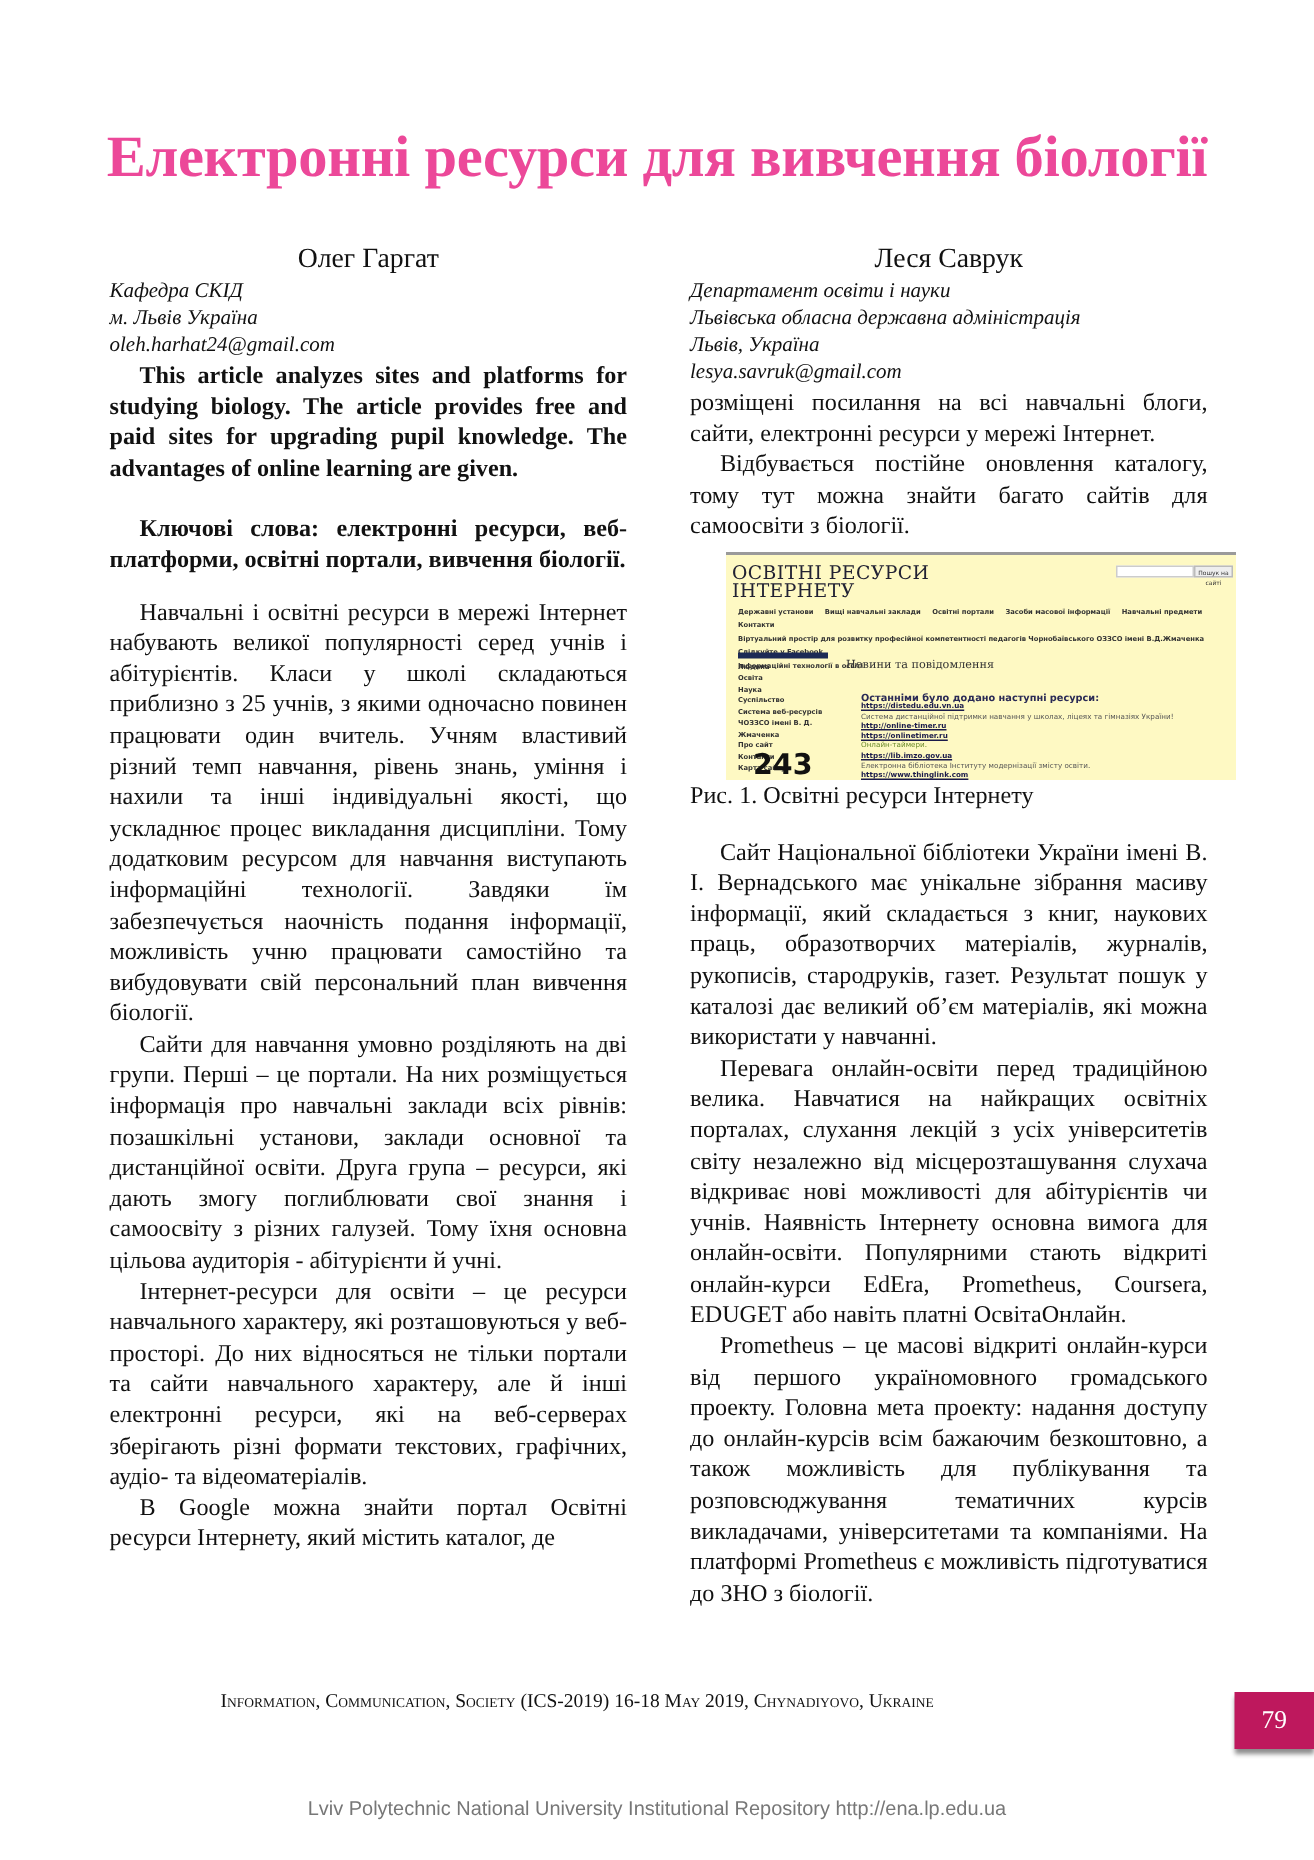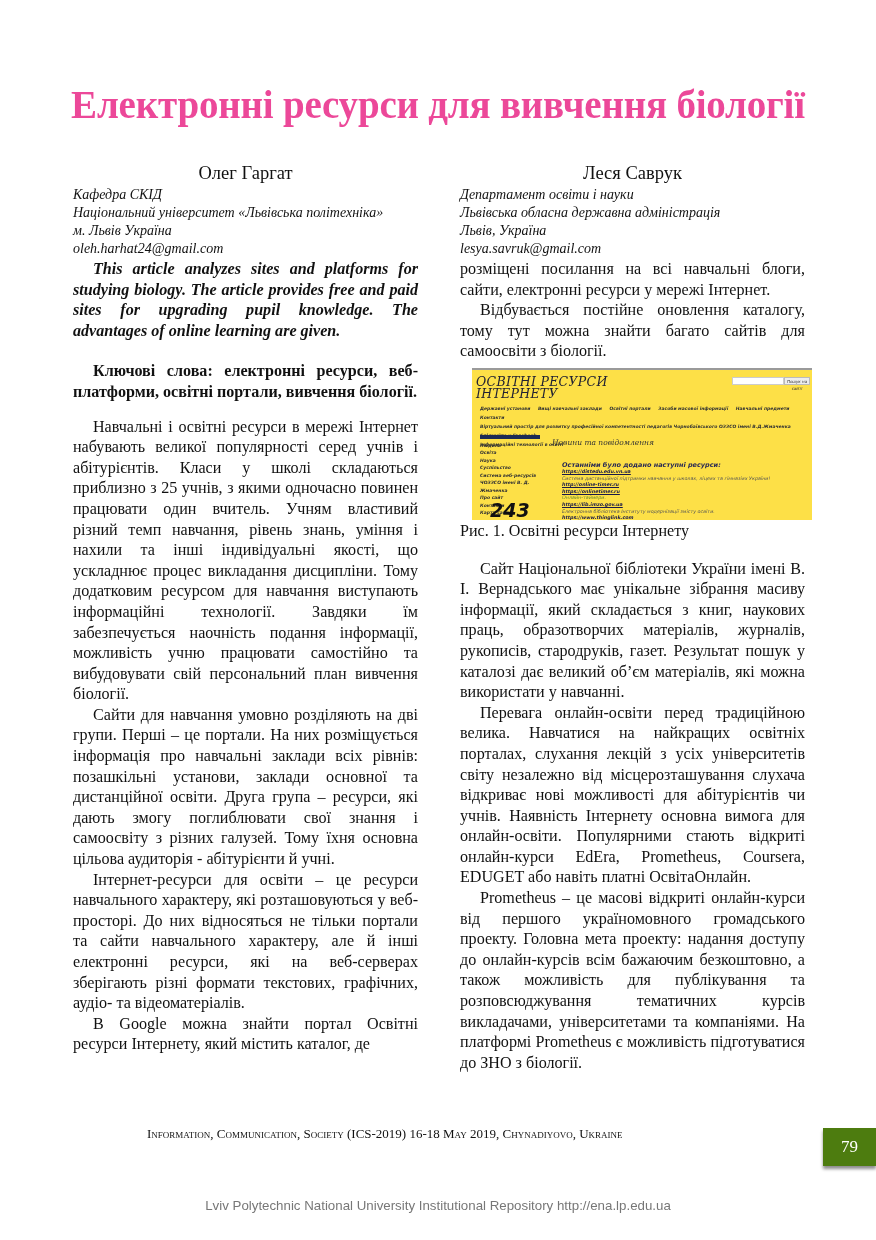--- a/index.html
+++ b/index.html
@@ -14,28 +14,27 @@
   .col { position: absolute; width: 345px; font-size: 16.1px; line-height: 20.6px; }
   .col-left { left: 73px; top: 162px; }
   .col-right { left: 460px; top: 162px; }
 
   .author-name { text-align: center; font-size: 18.5px; line-height: 22px; margin-bottom: 2px; }
   .aff { text-align: left; font-style: italic; font-size: 14px; line-height: 18px; white-space: nowrap; }
 
   p { text-align: justify; text-align-last: left; }
   p.indent { text-indent: 20px; }
 
-  .abstract { font-weight: bold; font-style: italic; margin-top: 0px; }
+  .abstract { font-weight: bold; margin-top: 0px; }
   .keywords { font-weight: bold; margin-top: 20px; margin-bottom: 14px; }
 
   .figure {
-    margin: 6px 0 0 12px; width: 340px; height: 152px; position: relative;
-    background: #fde047; border-top: 2px solid #9a9a9a; overflow: hidden;
+    margin: 6px 0 0 24px; width: 340px; height: 152px; position: relative;
+    background: #fef9c3; border-top: 2px solid #9a9a9a; overflow: hidden;
     font-family: "DejaVu Sans", sans-serif;
-    font-style: italic;
   }
   .fig-logo { position: absolute; left: 4px; top: 6px; font-family: "DejaVu Serif", serif; font-size: 12.5px; line-height: 12px; color: #223; letter-spacing: 0.3px; }
   .fig-search { position: absolute; right: 28px; top: 7px; width: 52px; height: 8px; border: 1px solid #ccc; background: #fff; }
   .fig-search-btn { position: absolute; right: 2px; top: 7px; width: 26px; height: 8px; border: 1px solid #bbb; background: #eee; font-size: 4px; line-height: 7px; text-align: center; color: #333; }
   .fig-menu { position: absolute; left: 8px; top: 34px; width: 330px; font-size: 4.5px; line-height: 9px; color: #333; font-weight: bold; }
   .fig-menu span { margin-right: 6px; }
   .fig-sidebar { position: absolute; left: 8px; top: 65px; width: 60px; font-size: 4.5px; line-height: 7.5px; color: #333; font-weight: bold; }
   .fig-sidebar-head { background: #1c2a55; height: 4px; margin-bottom: 3px; }
   .fig-counter { position: absolute; left: 18px; top: 130px; font-size: 19px; font-weight: bold; color: #111; }
   .fig-news-title { position: absolute; left: 80px; top: 63px; font-family: "DejaVu Serif", serif; font-size: 7.5px; color: #333; }
@@ -46,37 +45,36 @@
   .fig-desc.green { color: #6a8a2a; }
 
   .caption { text-align: left; margin-top: 1px; margin-bottom: 17px; }
 
   .footer-conf {
     position: absolute; left: 147px; top: 1126px; font-size: 13px; color: #111;
     font-variant: small-caps; letter-spacing: 0px; white-space: nowrap;
   }
   .page-num {
     position: absolute; left: 823px; top: 1128px; width: 53px; height: 38px;
-    background: #4d7c0f; color: #fff; font-size: 17px; line-height: 38px; text-align: center;
+    background: #be185d; color: #fff; font-size: 17px; line-height: 38px; text-align: center;
     box-shadow: 0 3px 3px rgba(0,0,0,0.45);
   }
   .footer-repo {
     position: absolute; left: 0; width: 876px; top: 1198px; text-align: center;
     font-family: "Liberation Sans", "DejaVu Sans", sans-serif; font-size: 13.3px; color: #777;
   }
 </style>
 </head>
 <body>
 
 <h1 class="title">Електронні ресурси для вивчення біології</h1>
 
 <div class="col col-left">
   <div class="author-name">Олег Гаргат</div>
   <div class="aff">Кафедра СКІД</div>
-  <div class="aff">Національний університет «Львівська політехніка»</div>
   <div class="aff">м. Львів Україна</div>
   <div class="aff" style="margin-bottom:1px">oleh.harhat24@gmail.com</div>
 
   <p class="indent abstract">This article analyzes sites and platforms for studying biology. The article provides free and paid sites for upgrading pupil knowledge. The advantages of online learning are given.</p>
   <p class="indent keywords">Ключові слова: електронні ресурси, веб-платформи, освітні портали, вивчення біології.</p>
 
   <p class="indent">Навчальні і освітні ресурси в мережі Інтернет набувають великої популярності серед учнів і абітурієнтів. Класи у школі складаються приблизно з 25 учнів, з якими одночасно повинен працювати один вчитель. Учням властивий різний темп навчання, рівень знань, уміння і нахили та інші індивідуальні якості, що ускладнює процес викладання дисципліни. Тому додатковим ресурсом для навчання виступають інформаційні технології. Завдяки їм забезпечується наочність подання інформації, можливість учню працювати самостійно та вибудовувати свій персональний план вивчення біології.</p>
   <p class="indent">Сайти для навчання умовно розділяють на дві групи. Перші – це портали. На них розміщується інформація про навчальні заклади всіх рівнів: позашкільні установи, заклади основної та дистанційної освіти. Друга група – ресурси, які дають змогу поглиблювати свої знання і самоосвіту з різних галузей. Тому їхня основна цільова аудиторія - абітурієнти й учні.</p>
   <p class="indent">Інтернет-ресурси для освіти – це ресурси навчального характеру, які розташовуються у веб-просторі. До них відносяться не тільки портали та сайти навчального характеру, але й інші електронні ресурси, які на веб-серверах зберігають різні формати текстових, графічних, аудіо- та відеоматеріалів.</p>
   <p class="indent">В Google можна знайти портал Освітні ресурси Інтернету, який містить каталог, де</p>

